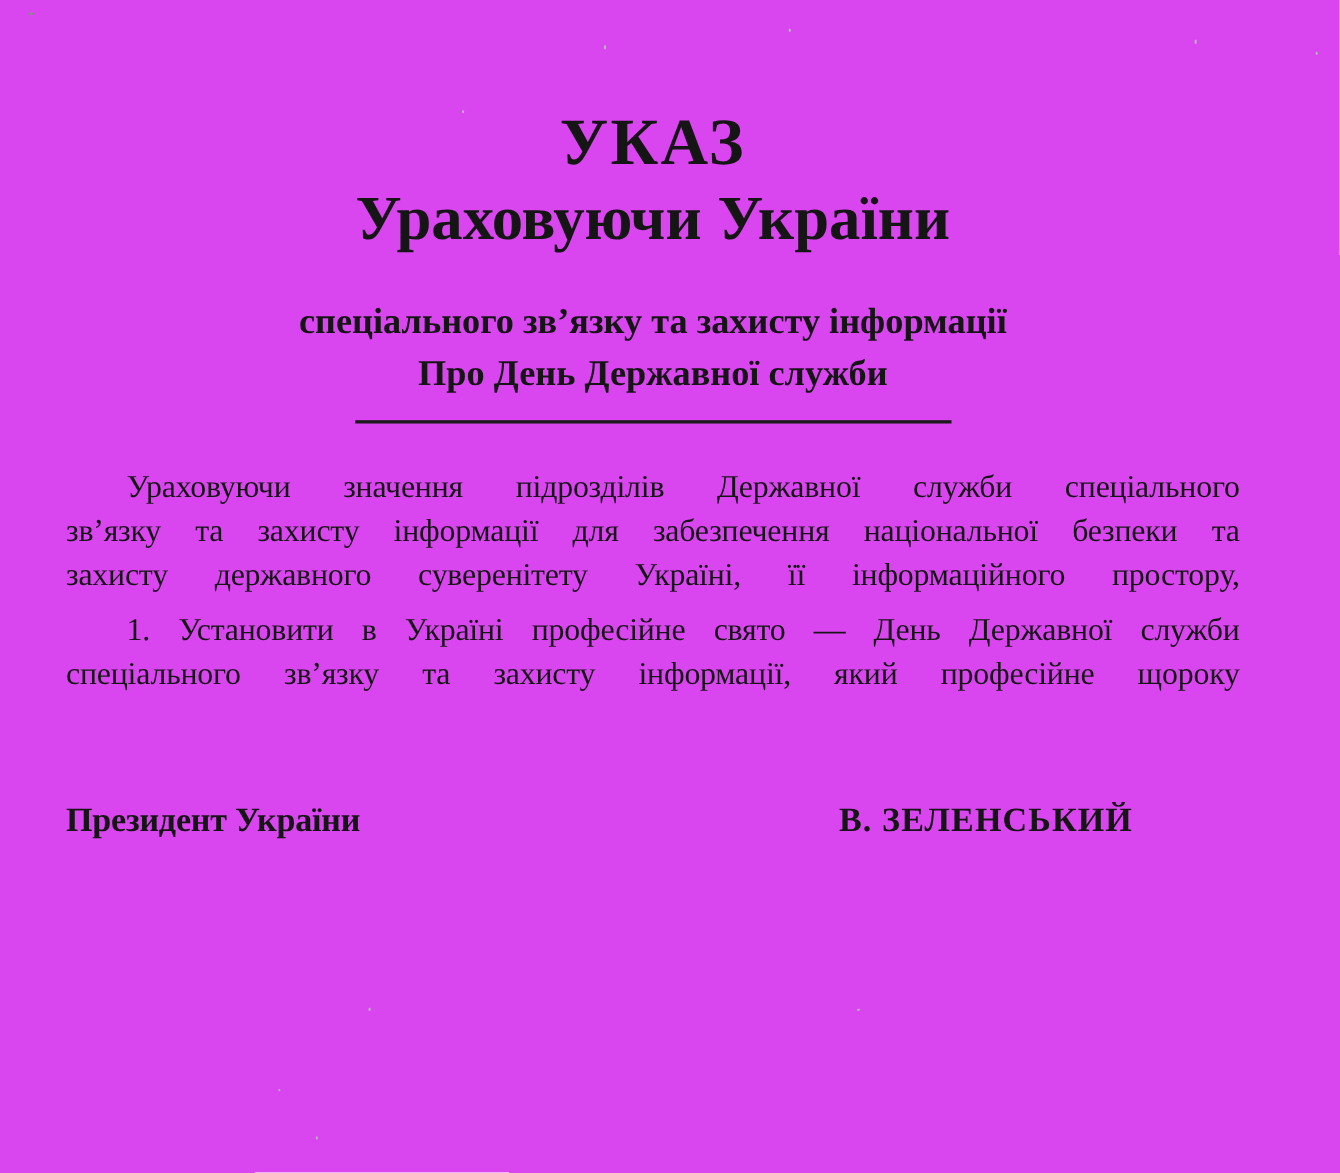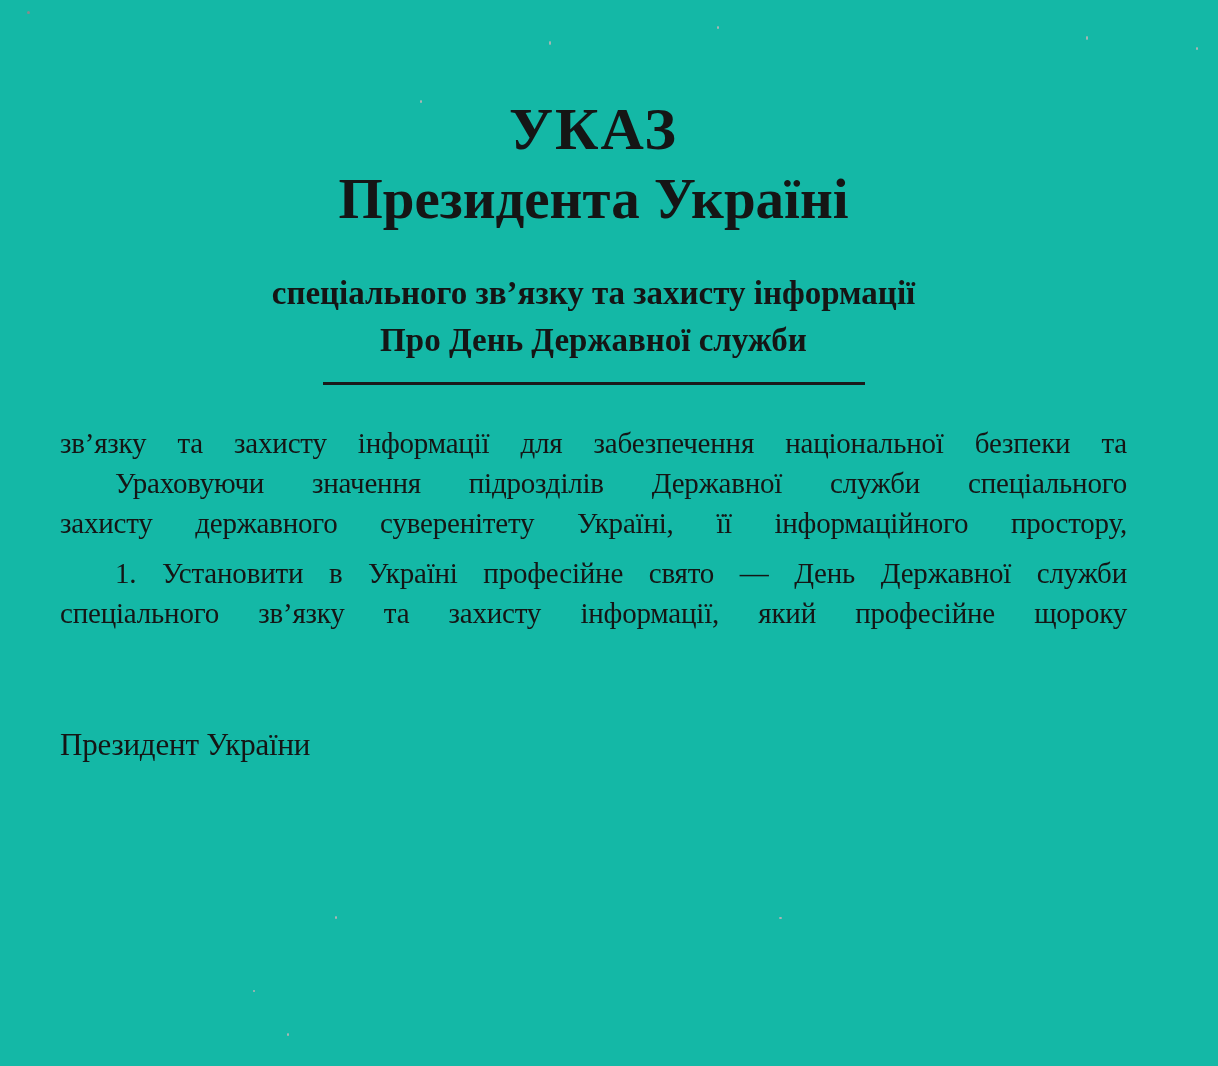--- a/index.html
+++ b/index.html
@@ -4,21 +4,21 @@
 <style>
   html, body {
     margin: 0;
     padding: 0;
     background: #ffffff;
   }
   .page {
     position: relative;
     width: 1218px;
     height: 1066px;
-    background: #14b8a6;
+    background: #d946ef;
     color: #151515;
     font-family: "Liberation Serif", "DejaVu Serif", serif;
     box-sizing: border-box;
     padding: 96px 91px 0 60px;
     overflow: hidden;
   }
   .title1 {
     margin: 0;
     text-align: center;
     font-size: 60px;
@@ -62,21 +62,21 @@
   .indent { text-indent: 55px; }
   .resolve {
     font-weight: bold;
     letter-spacing: 9px;
   }
   .signature {
     margin-top: 92px;
     display: flex;
     justify-content: space-between;
     align-items: baseline;
-    font-weight: normal;
+    font-weight: bold;
     font-size: 31px;
     line-height: 40px;
   }
   .signature .sig-right {
     margin-right: 97px;
     letter-spacing: 1px;
   }
   .speck {
     position: absolute;
     border-radius: 50%;
@@ -93,41 +93,42 @@
   <div class="speck" style="left:717px; top:26px;  width:2px; height:3px;"></div>
   <div class="speck" style="left:1086px;top:36px;  width:2px; height:4px;"></div>
   <div class="speck" style="left:1196px;top:47px;  width:2px; height:3px;"></div>
   <div class="speck" style="left:420px; top:100px; width:2px; height:3px;"></div>
   <div class="speck" style="left:779px; top:917px; width:3px; height:2px;"></div>
   <div class="speck" style="left:335px; top:916px; width:2px; height:3px;"></div>
   <div class="speck" style="left:253px; top:990px; width:2px; height:2px;"></div>
   <div class="speck" style="left:287px; top:1033px;width:2px; height:3px;"></div>
 
   <h1 class="title1">УКАЗ</h1>
-  <h2 class="title2">Президента Україні</h2>
+  <h2 class="title2">Ураховуючи України</h2>
 
   <div class="subtitle">
     <div>спеціального зв’язку та захисту інформації</div>
     <div>Про День Державної служби</div>
   </div>
 
   <div class="rule"></div>
 
   <div class="bodytext">
 
     <div class="para">
+      <div class="jl indent">Ураховуючи значення підрозділів Державної служби спеціального</div>
       <div class="jl">зв’язку та захисту інформації для забезпечення національної безпеки та</div>
-      <div class="jl indent">Ураховуючи значення підрозділів Державної служби спеціального</div>
       <div class="jl">захисту державного суверенітету Україні, її інформаційного простору,</div>
     </div>
 
     <div class="para">
       <div class="jl indent">1. Установити в Україні професійне свято — День Державної служби</div>
       <div class="jl">спеціального зв’язку та захисту інформації, який професійне щороку</div>
     </div>
 
 
     <div class="signature">
       <span class="sig-left">Президент України</span>
+      <span class="sig-right">В. ЗЕЛЕНСЬКИЙ</span>
     </div>
 
   </div>
 </div>
 
 </body></html>

